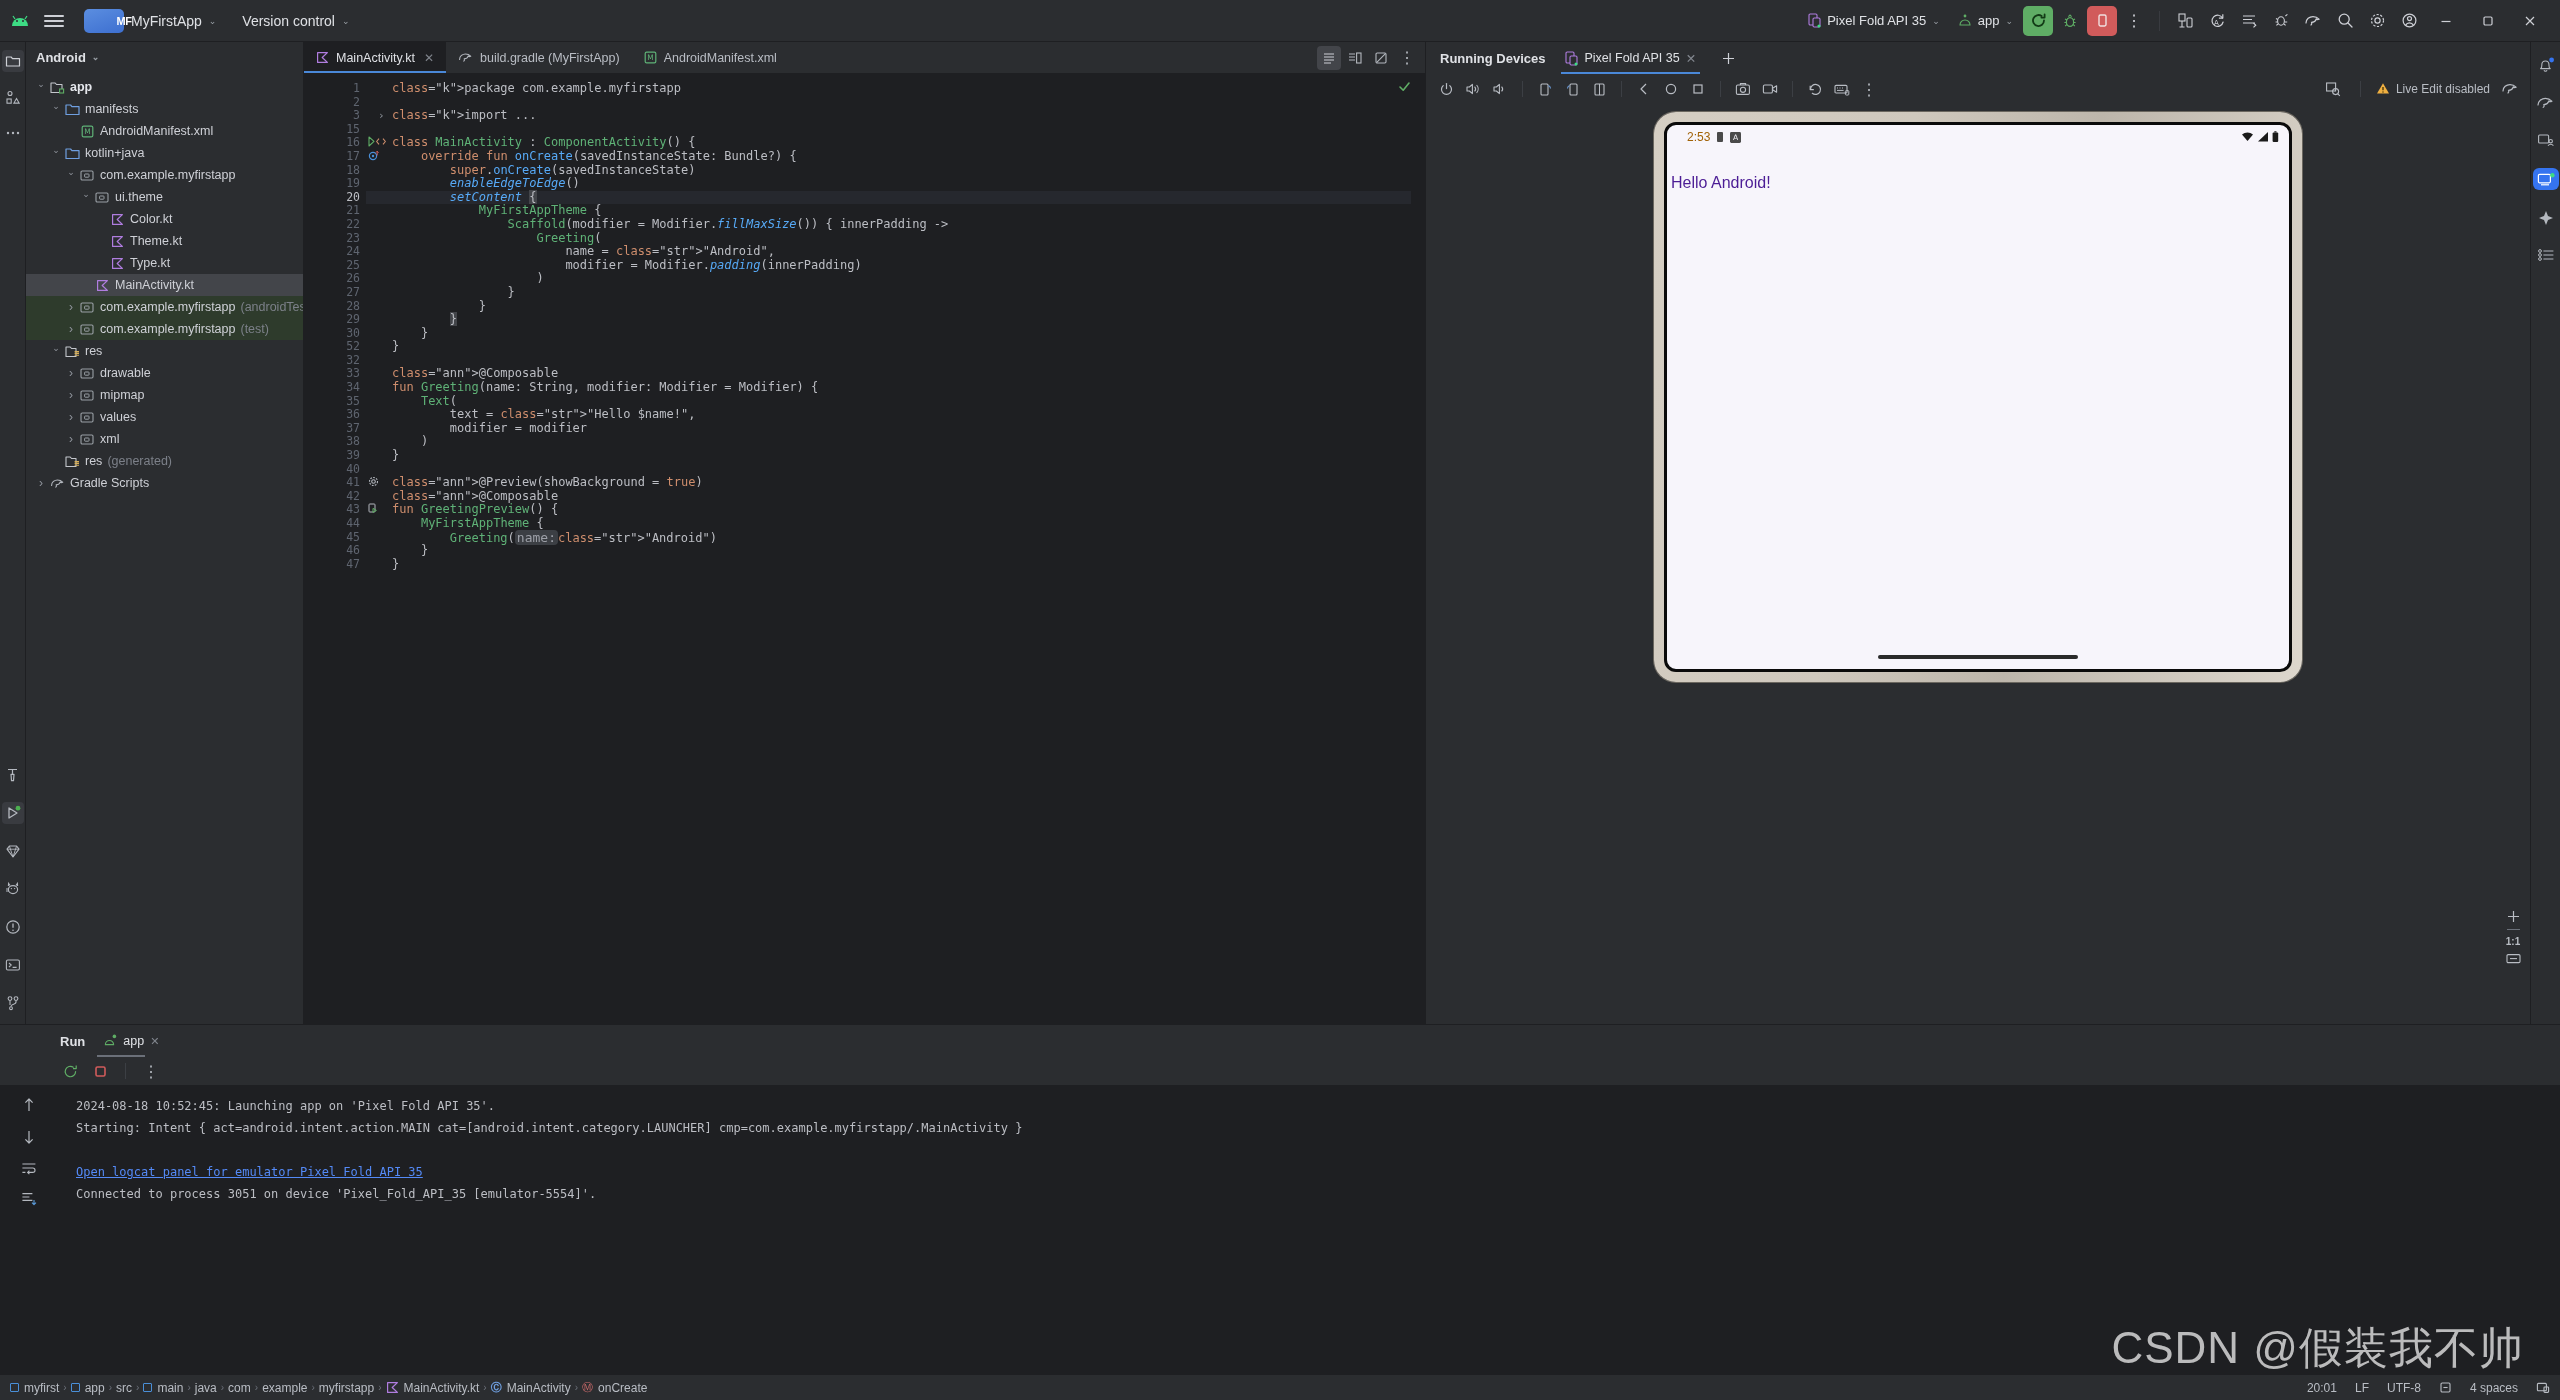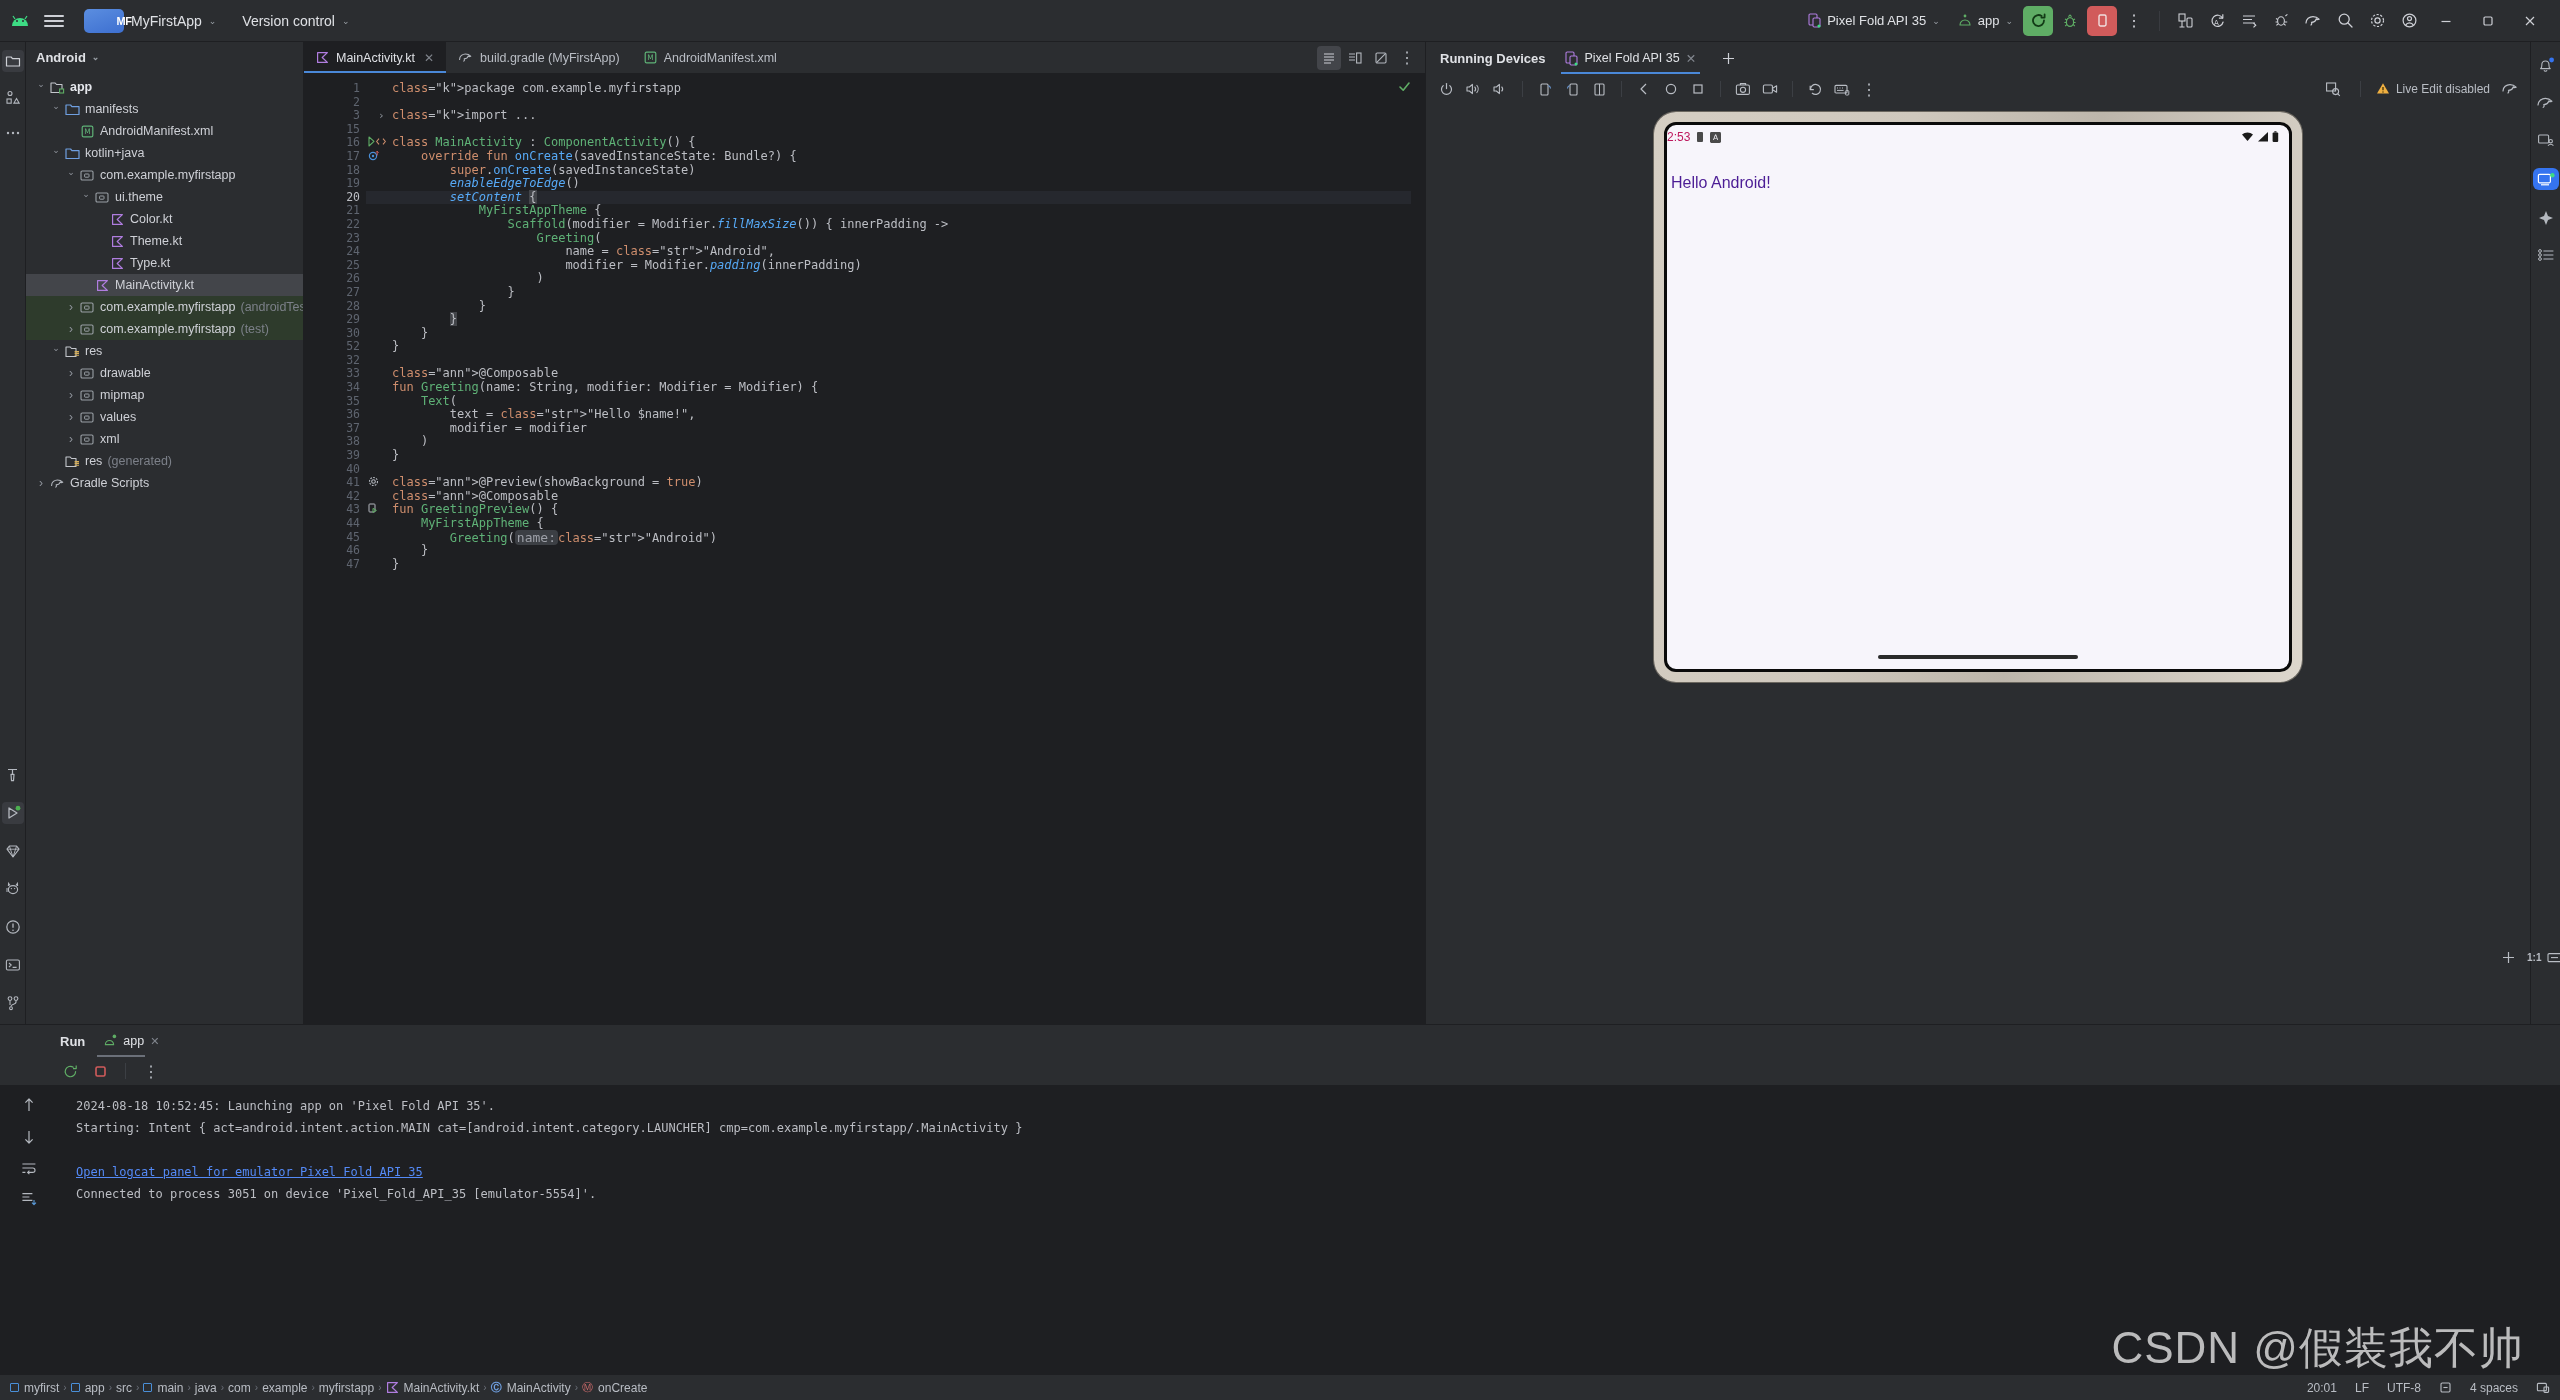--- a/index.html
+++ b/index.html
@@ -159,27 +159,27 @@
     border-radius: 22px;
     background: linear-gradient(100deg,#d5cec3 0%, #cfc8bd 35%, #bdb6ab 60%, #ddd7cd 100%);
     box-shadow: 0 0 0 1px #6b675f;
     padding: 10px;
   }
   .phone-screen {
     width: 100%; height: 100%; border-radius: 12px;
     background: #f7f5fb; position: relative; overflow: hidden;
     border: 3px solid #0a0a0a;
   }
-  .status-row { display:flex; align-items:center; padding: 5px 10px 0 0; font-size: 12px; color:#be185d; }
+  .status-row { display:flex; align-items:center; padding: 5px 10px 0 20px; font-size: 12px; color:#a16207; }
   .st-icons { margin-left:auto; display:flex; align-items:center; gap:3px; }
   .hello { padding: 6px 4px 0 4px; font-size: 16px; color: #4c1d95; margin-top: 24px; }
   .navpill { position:absolute; bottom:10px; left:50%; transform:translateX(-50%); width:200px; height:4px; border-radius:3px; background:#2a2a2a; }
   .zoomctl {
     position: absolute; right: 6px; bottom: 60px; width: 22px;
-    display:flex; align-items:center; gap:6px;
+    display:flex; flex-direction:column; align-items:center; gap:6px;
     color:#b9bdc4; font-size:11px;
   }
   .zoomctl .ln { width: 13px; height:1px; background:#6b7079; }
 
   
   .rrail {
     width: 30px; min-width:30px; background:#2b2d30;
     display:flex; flex-direction:column; align-items:center; gap: 16px;
     padding-top: 12px; border-left: 1px solid #1e1f22;
   }

